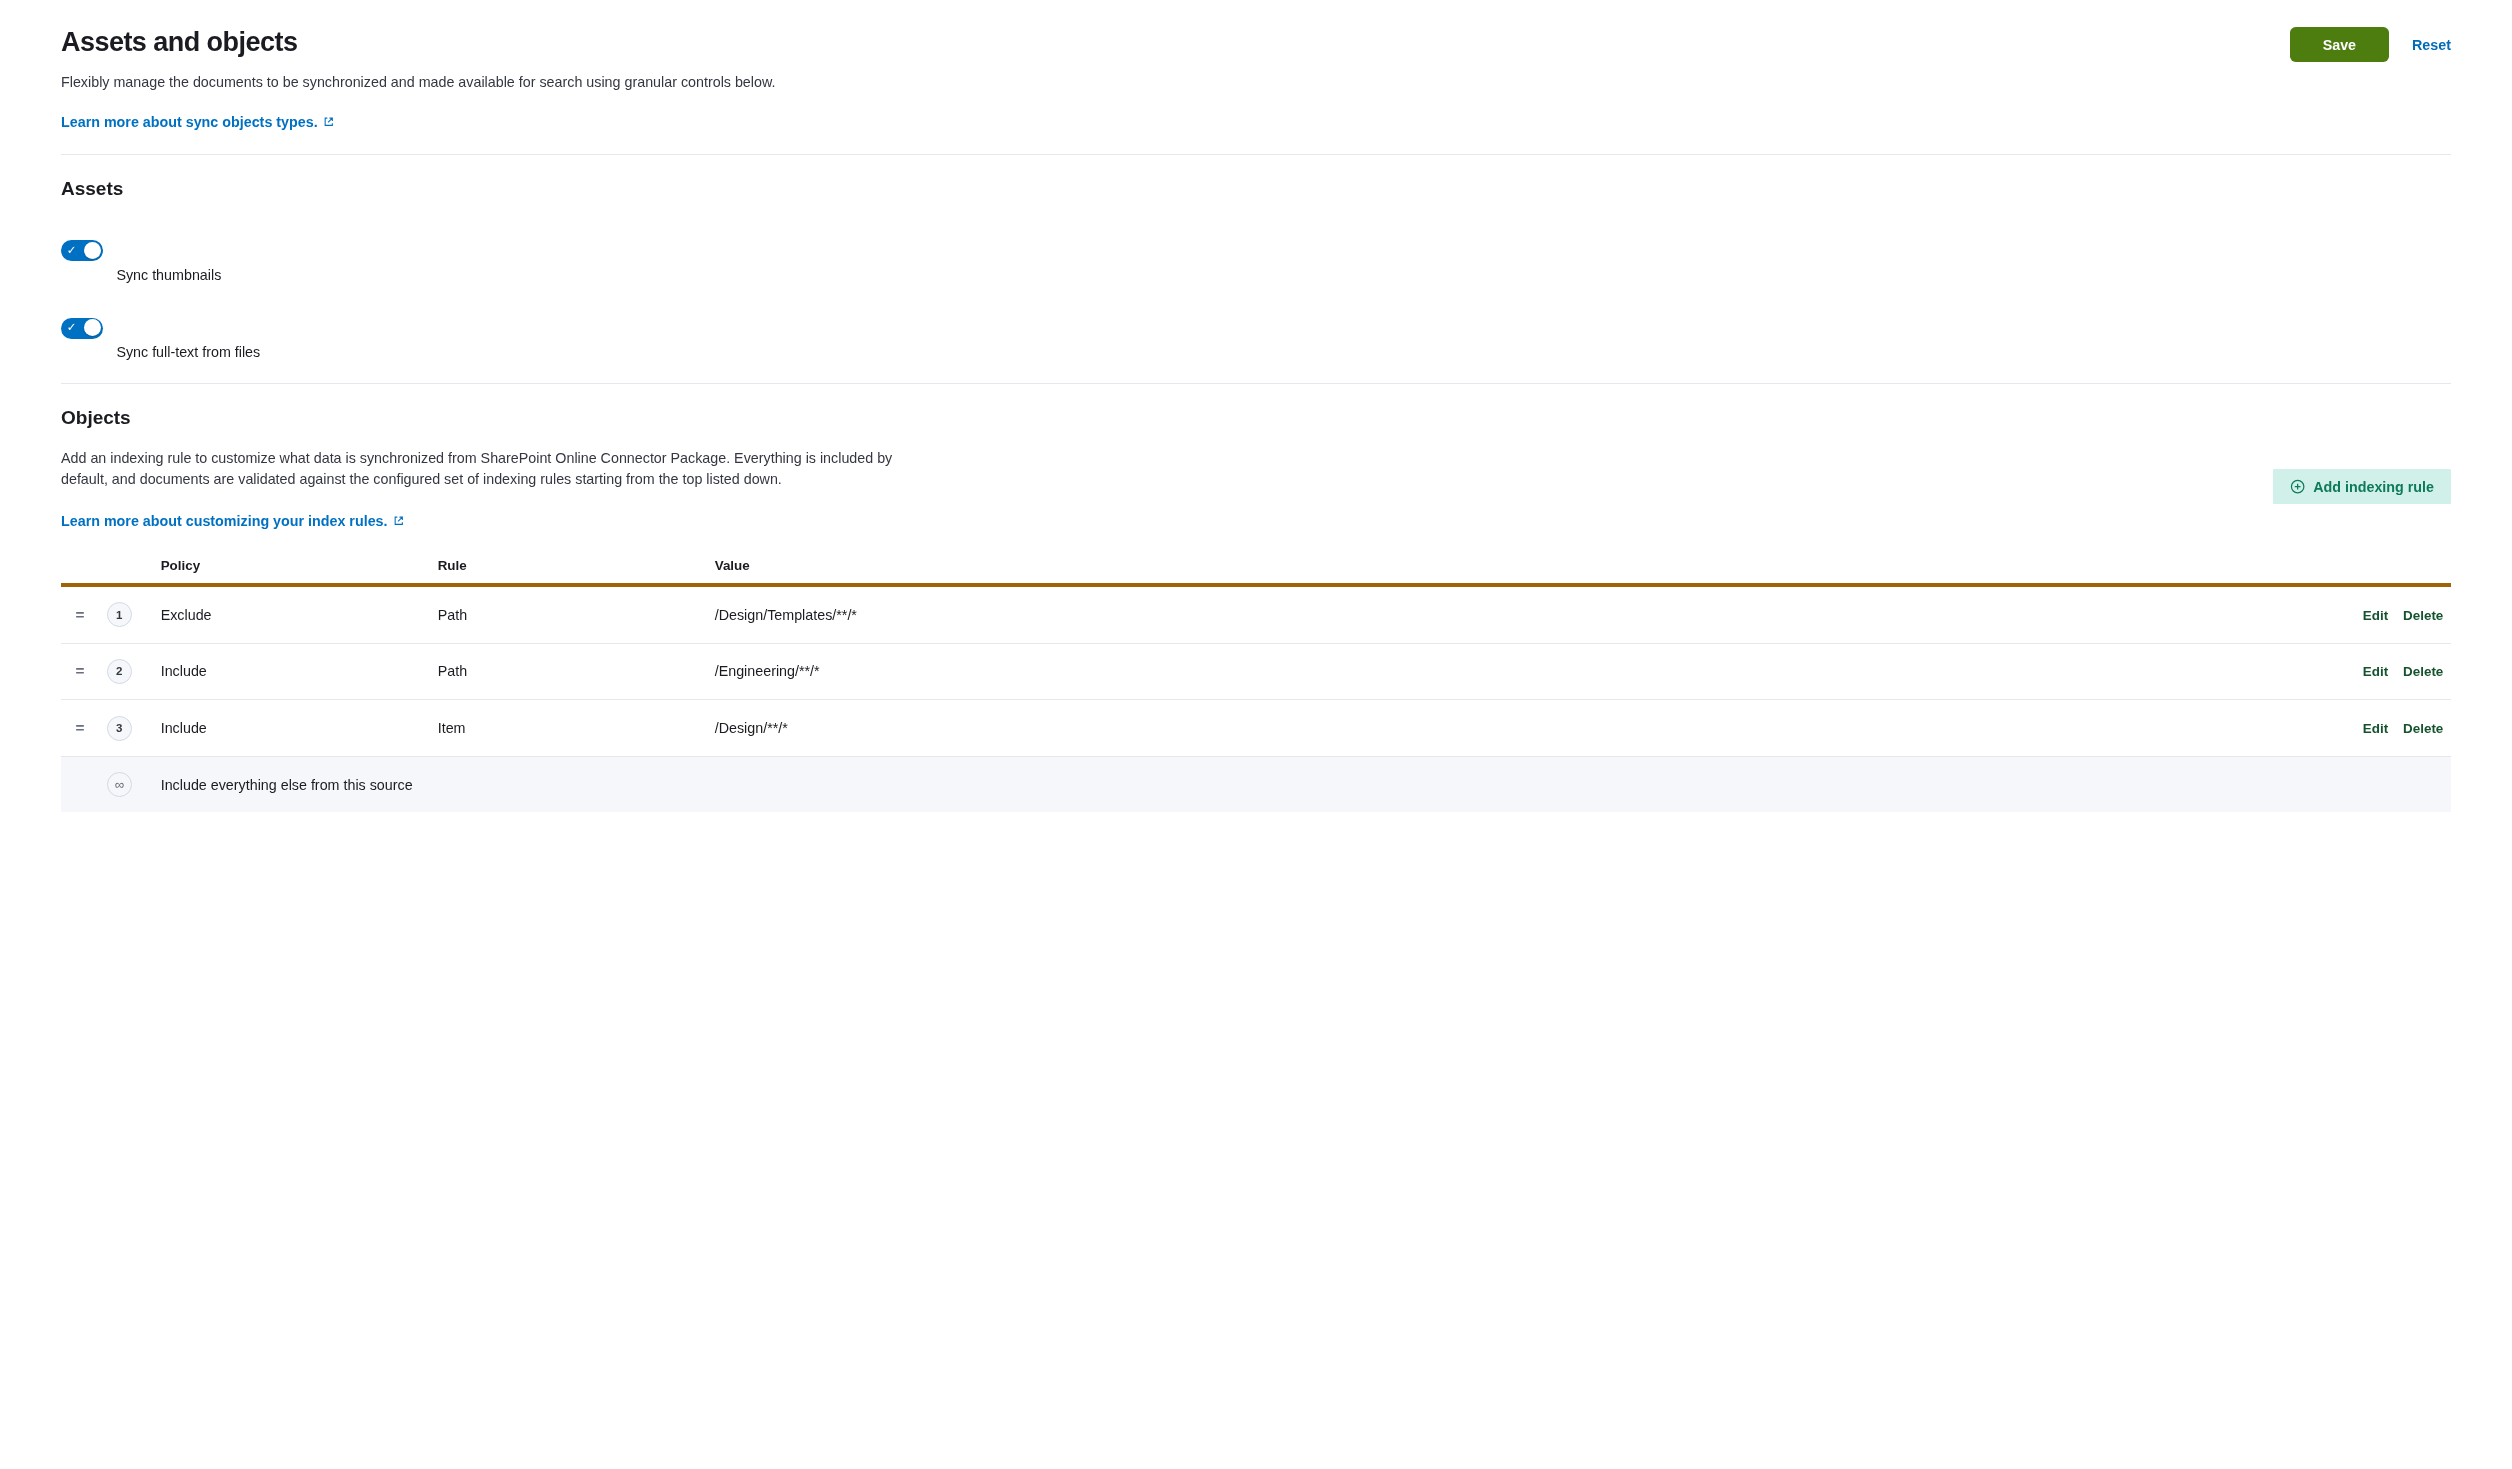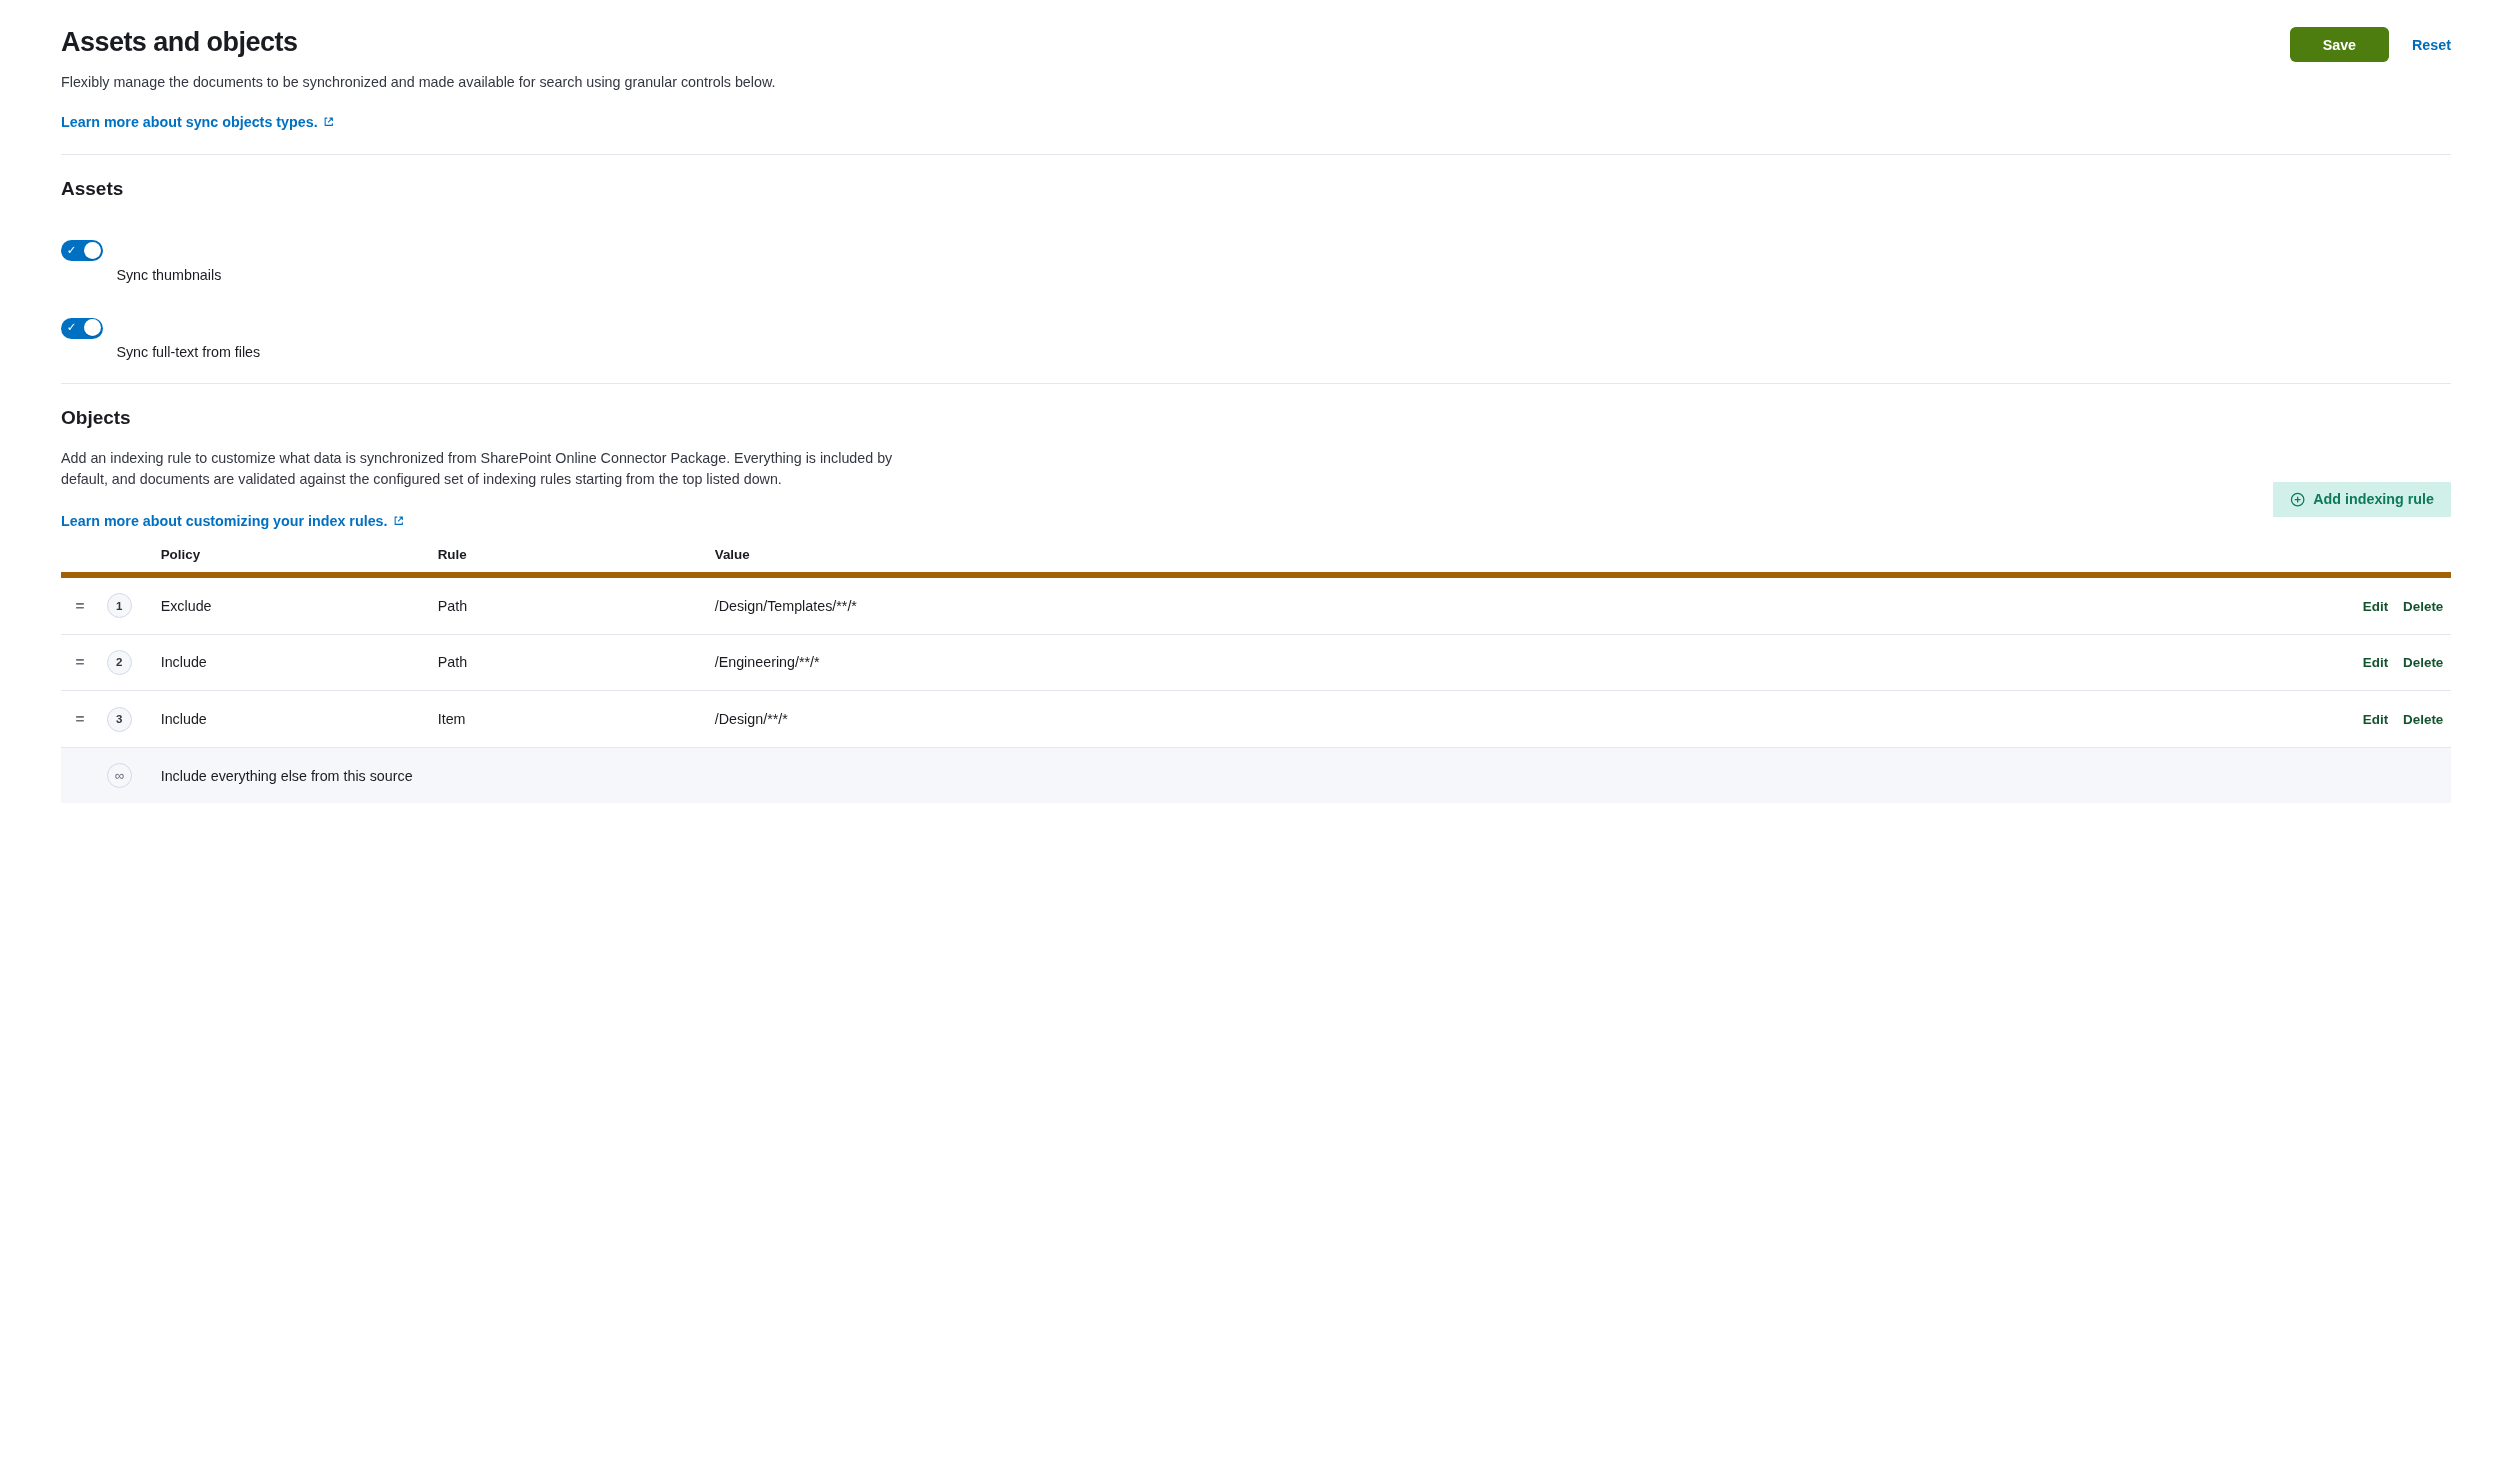--- a/index.html
+++ b/index.html
@@ -101,23 +101,23 @@
       width: 17px;
       height: 17px;
       background: #fff;
       border-radius: 50%;
       box-shadow: 0 1px 1.9px rgba(0,0,0,0.2);
     }
     .toggle-label { font-size: 14.3px; color: #1a1c21; margin-top: 48px; }
     .objects-row {
       display: flex;
       justify-content: space-between;
-      align-items: center;
+      align-items: flex-start;
       gap: 38px;
-      margin-bottom: 8px;
+      margin-bottom: 19px;
     }
     .objects-left { max-width: 842px; }
     .objects-left .description { margin-bottom: 21px; }
     .btn-success-secondary {
       background: #d1f0e9;
       color: #0c7a5b;
       border: none;
       border-radius: 1px;
       padding: 9.6px 17px;
       font-size: 14.3px;
@@ -133,21 +133,21 @@
     table.rules {
       width: 100%;
       border-collapse: collapse;
       margin-top: 7.7px;
     }
     table.rules th {
       text-align: left;
       font-size: 13.4px;
       font-weight: 700;
       padding: 9.6px 7.7px;
-      border-bottom: 6px solid #a16207;
+      border-bottom: 4px solid #a16207;
     }
     table.rules td {
       font-size: 14.3px;
       padding: 15.3px 7.7px;
       border-bottom: 1px solid #e4e7ec;
       vertical-align: middle;
     }
     .col-handle { width: 38px; text-align: center; }
     .col-order { width: 54px; }
     .col-policy { width: 277px; }

